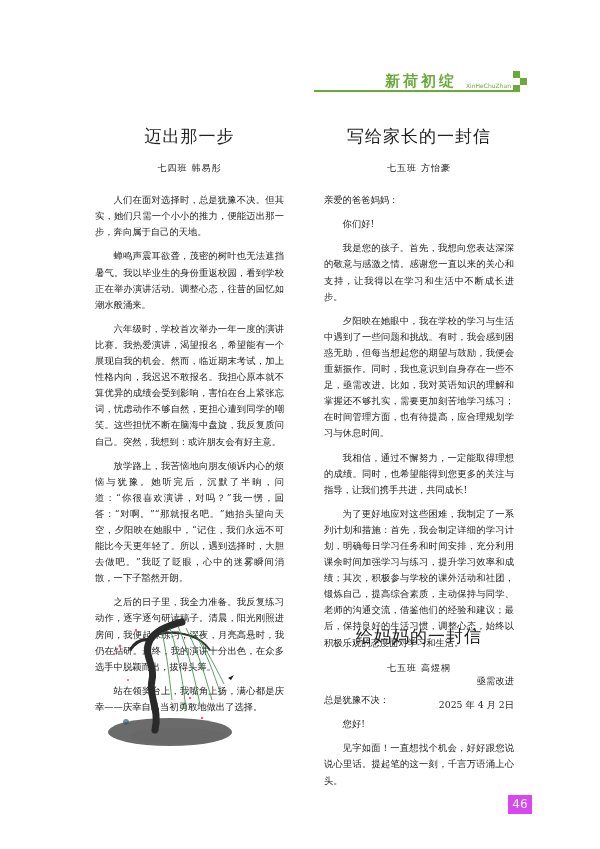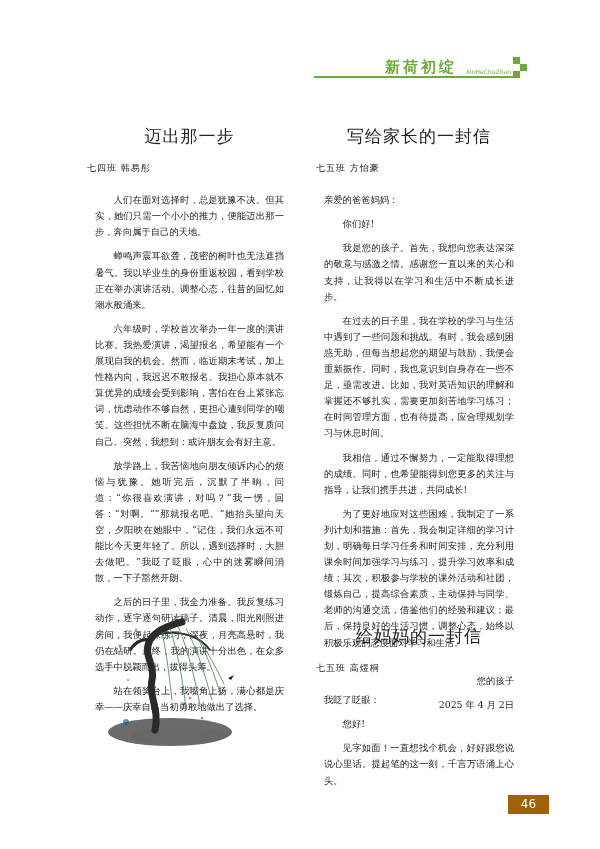--- a/index.html
+++ b/index.html
@@ -1,33 +1,33 @@
 <!DOCTYPE html>
 <html><head>
 <meta charset="utf-8">
 <style>
   html, body { margin: 0; padding: 0; background: #ffffff; }
   body { width: 600px; height: 849px; position: relative; overflow: hidden;
          font-family: "DejaVu Serif", "Liberation Serif", serif; color: #222; }
-  .header { position: absolute; left: 0; top: 2px; width: 536px; height: 90px; }
+  .header { position: absolute; left: 0; top: 16px; width: 536px; height: 90px; }
   .header-line { position: absolute; left: 314px; top: 74px; width: 200px; height: 1.5px; background: #6aaa3a; }
   .brand { position: absolute; left: 385px; top: 56px; font-family: "DejaVu Sans", sans-serif;
            font-weight: bold; font-size: 15px; letter-spacing: 3px; color: #6aaa3a; }
   .brand-en { position: absolute; left: 466px; top: 66px; font-family: "DejaVu Sans", sans-serif;
               font-size: 6px; color: #6aaa3a; letter-spacing: 0; }
   .sq { position: absolute; background: #6aaa3a; }
   .col { position: absolute; font-size: 9.3px; line-height: 16.1px; text-align: justify; }
   .col p { margin: 8px; text-indent: 2em; }
   .col p.noindent { text-indent: 0; }
   .col p.indent1 { text-indent: 2em; }
   .title { text-align: center; font-size: 17px; letter-spacing: 1px; font-weight: normal; margin: 16px; }
-  .byline { text-align: left; font-size: 9px; letter-spacing: 1px; margin: 10px 0 16px 0; }
+  .byline { text-align: center; font-size: 9px; letter-spacing: 1px; margin: 10px 0 16px 0; }
   .sign { text-align: right; text-indent: 0 !important; }
-  .page-num { position: absolute; left: 508px; top: 795px; width: 41px; height: 19px;
-              background: #a16207; color: #fff; font-family: "DejaVu Sans", sans-serif;
+  .page-num { position: absolute; left: 508px; top: 795px; width: 24px; height: 19px;
+              background: #d946ef; color: #fff; font-family: "DejaVu Sans", sans-serif;
               font-size: 12px; line-height: 19px; text-align: center; }
   .art { position: absolute; left: 100px; top: 600px; width: 140px; height: 160px; }
 </style>
 </head>
 <body>
 
 <div class="header">
   <div class="header-line"></div>
   <div class="brand">新荷初绽</div>
   <div class="brand-en">XinHeChuZhan</div>
@@ -74,28 +74,28 @@
     <circle cx="26" cy="122" r="3" fill="#2f5f7a" opacity="0.7"></circle>
   </svg>
 </div>
 
 <div class="col" style="left:316px; top:112px; width:206px;">
   <h1 class="title">写给家长的一封信</h1>
   <div class="byline">七五班   方怡豪</div>
   <p class="noindent">亲爱的爸爸妈妈：</p>
   <p class="indent1">你们好!</p>
   <p>我是您的孩子。首先，我想向您表达深深的敬意与感激之情。感谢您一直以来的关心和支持，让我得以在学习和生活中不断成长进步。</p>
-  <p>在过去的日子里，我在学校的学习与生活中遇到了一些问题和挑战。有时，我会感到困惑无助，但每当想起您的期望与鼓励，我便会重新振作。同时，我也意识到自身存在一些不足，亟需改进。比如，我对英语知识的理解和掌握还不够扎实，需要更加刻苦地学习练习；在时间管理方面，也有待提高，应合理规划学习与休息时间。</p>
+  <p>夕阳映在她眼中，我在学校的学习与生活中遇到了一些问题和挑战。有时，我会感到困惑无助，但每当想起您的期望与鼓励，我便会重新振作。同时，我也意识到自身存在一些不足，亟需改进。比如，我对英语知识的理解和掌握还不够扎实，需要更加刻苦地学习练习；在时间管理方面，也有待提高，应合理规划学习与休息时间。</p>
   <p>我相信，通过不懈努力，一定能取得理想的成绩。同时，也希望能得到您更多的关注与指导，让我们携手共进，共同成长!</p>
   <p>为了更好地应对这些困难，我制定了一系列计划和措施：首先，我会制定详细的学习计划，明确每日学习任务和时间安排，充分利用课余时间加强学习与练习，提升学习效率和成绩；其次，积极参与学校的课外活动和社团，锻炼自己，提高综合素质，主动保持与同学、老师的沟通交流，借鉴他们的经验和建议；最后，保持良好的生活习惯，调整心态，始终以积极乐观的态度面对学习和生活。</p>
-  <p class="sign" style="margin-top:22px;">您的孩子</p>
+  <p class="sign" style="margin-top:22px;">亟需改进</p>
   <p class="sign">2025 年 4 月 2日</p>
 </div>
 
 <div class="col" style="left:316px; top:612px; width:206px;">
   <h1 class="title">给妈妈的一封信</h1>
   <div class="byline">七五班   高煜桐</div>
-  <p class="noindent">我眨了眨眼：</p>
+  <p class="noindent">总是犹豫不决：</p>
   <p class="indent1">您好!</p>
   <p>见字如面！一直想找个机会，好好跟您说说心里话。提起笔的这一刻，千言万语涌上心头。</p>
 </div>
 
 <div class="page-num">46</div>
 
 </body></html>

